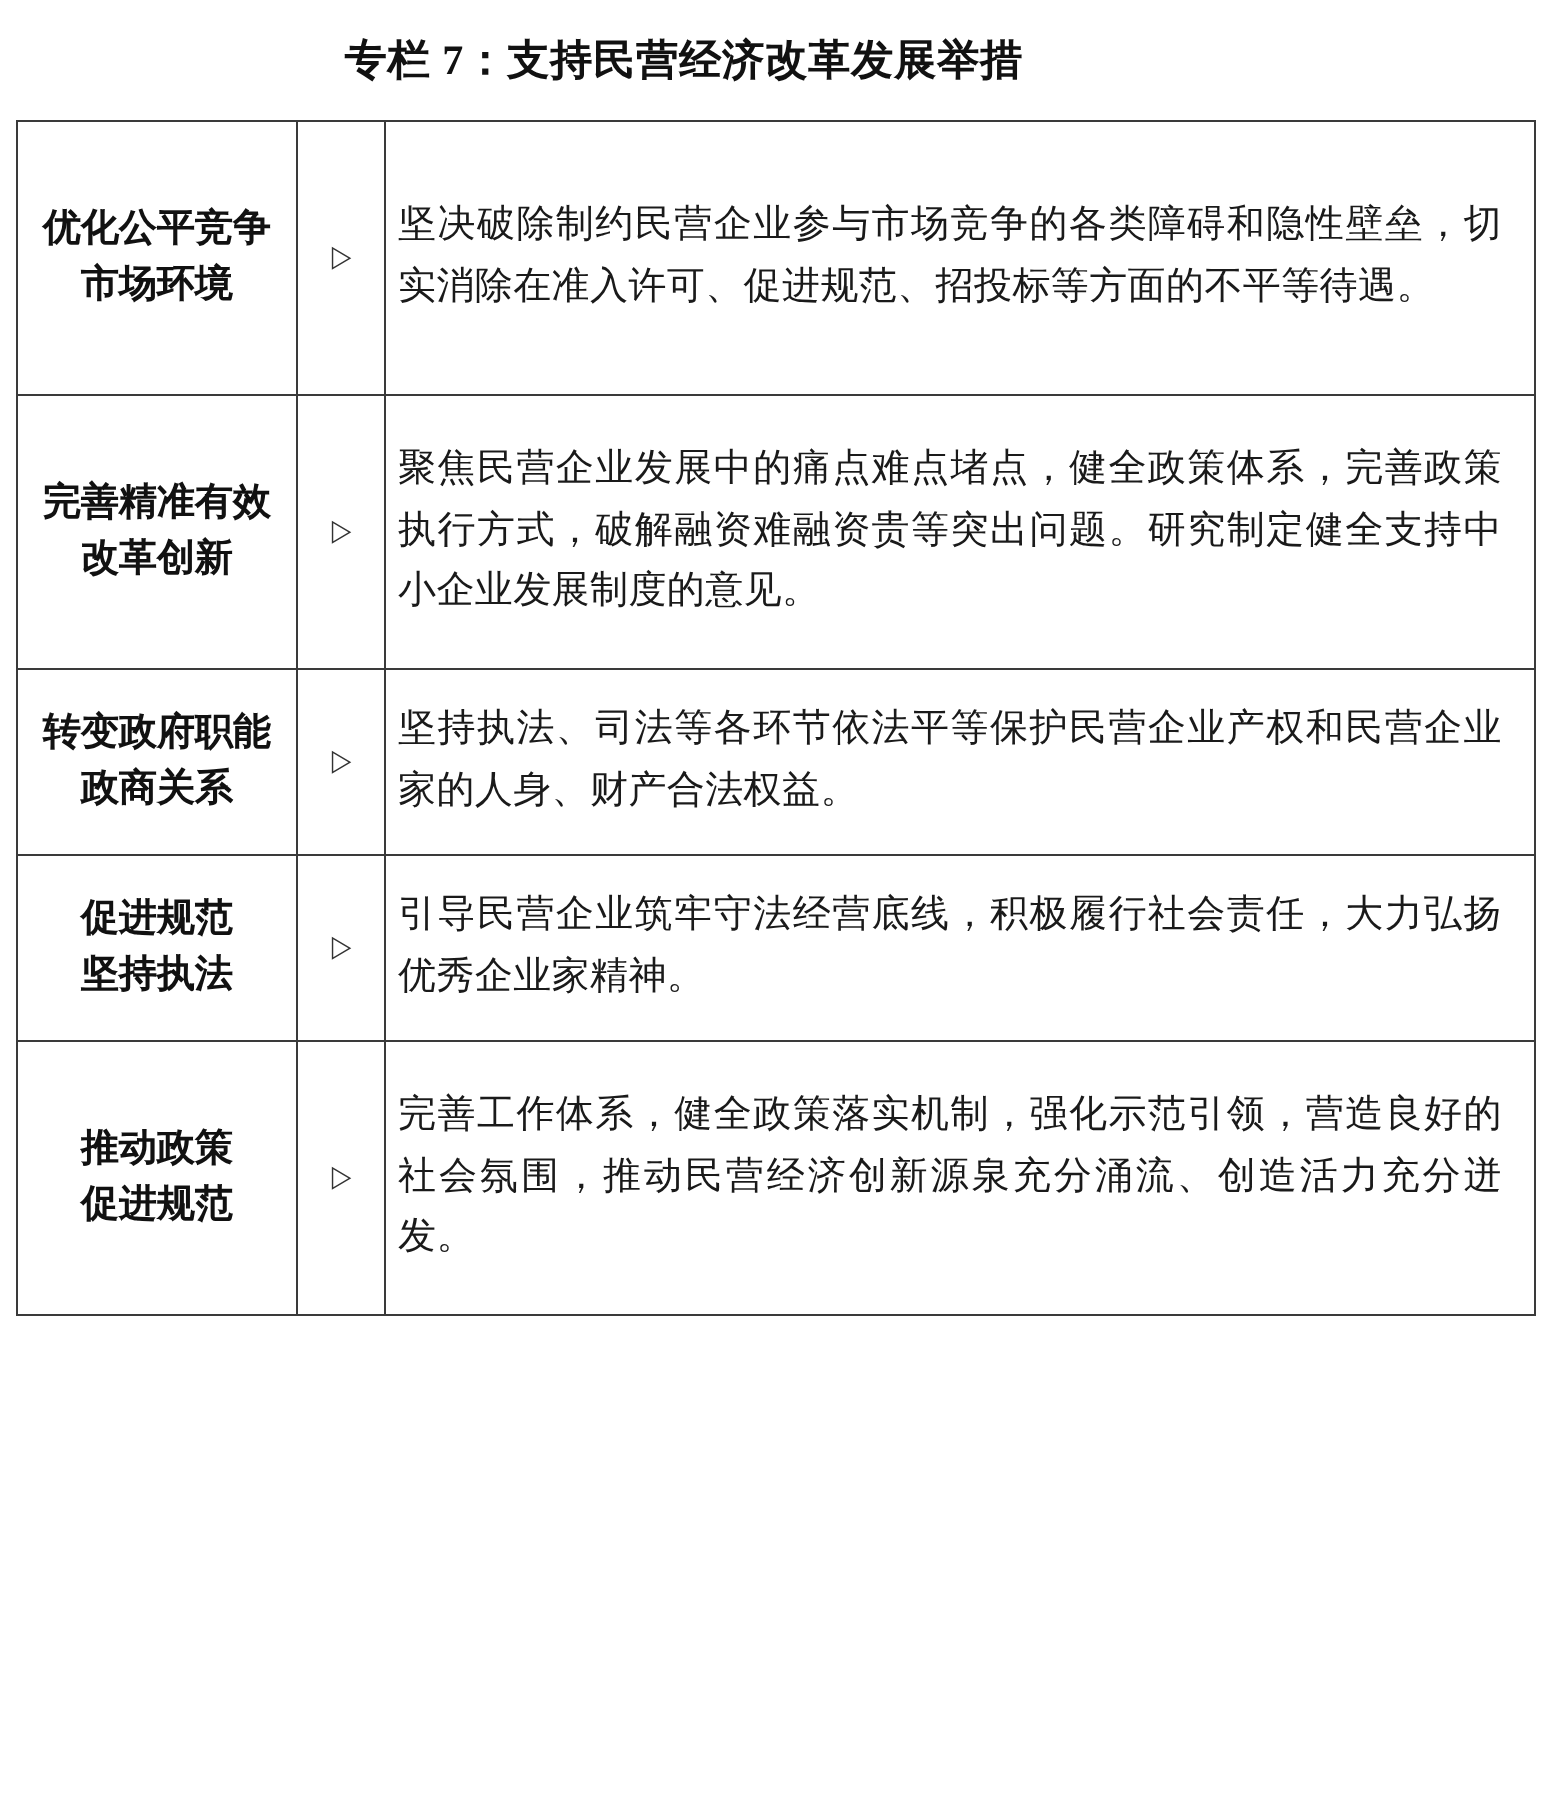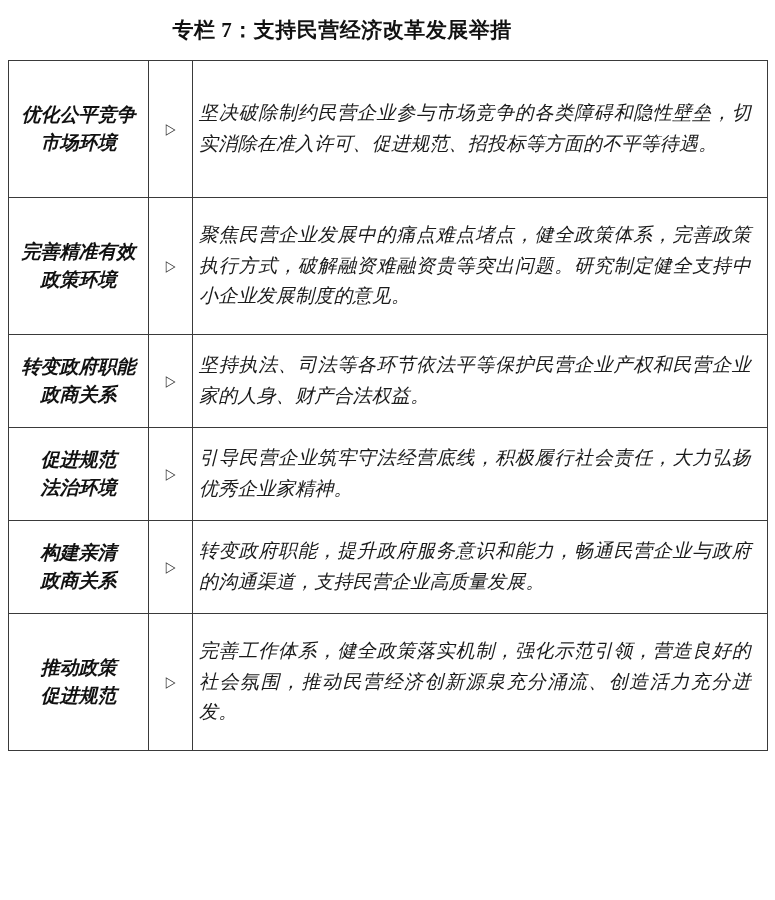--- a/index.html
+++ b/index.html
@@ -30,21 +30,20 @@
     color: #111111;
   }
   .table-wrap {
     margin: 0 8px;
   }
   table.box-table {
     border-collapse: collapse;
     width: 759px;
     table-layout: fixed;
     border: 1.6px solid #3a3a3a;
-    font-style: italic;
   }
   table.box-table td {
     border: 1.1px solid #3a3a3a;
     vertical-align: middle;
     padding: 0;
   }
   col.c-head { width: 140px; }
   col.c-mark { width: 44px; }
   col.c-body { width: 575px; }
 
@@ -122,21 +121,21 @@
             <div class="body-cell">
                 <p>坚决破除制约民营企业参与市场竞争的各类障碍和隐性壁垒，切实消除在准入许可、促进规范、招投标等方面的不平等待遇。</p>
               </div>
           </td>
         </tr>
 
         <tr class="r2">
           <td>
             <div class="head-cell">
               <span class="line">完善精准有效</span>
-              <span class="line">政策环境</span>
+              <span class="line">改革创新</span>
             </div>
           </td>
           <td class="mark-cell">
             <span class="mark-glyph">▷</span>
           </td>
           <td>
             <div class="body-cell">
                 <p>聚焦民营企业发展中的痛点难点堵点，健全政策体系，完善政策执行方式，破解融资难融资贵等突出问题。研究制定健全支持中小企业发展制度的意见。</p>
               </div>
           </td>
@@ -157,49 +156,33 @@
                 <p>坚持执法、司法等各环节依法平等保护民营企业产权和民营企业家的人身、财产合法权益。</p>
               </div>
           </td>
         </tr>
 
 
         <tr class="r5">
           <td>
             <div class="head-cell">
               <span class="line">促进规范</span>
-              <span class="line">法治环境</span>
+              <span class="line">坚持执法</span>
             </div>
           </td>
           <td class="mark-cell">
             <span class="mark-glyph">▷</span>
           </td>
           <td>
             <div class="body-cell">
                 <p>引导民营企业筑牢守法经营底线，积极履行社会责任，大力弘扬优秀企业家精神。</p>
               </div>
           </td>
         </tr>
 
-        <tr class="r6">
-          <td>
-            <div class="head-cell">
-              <span class="line">构建亲清</span>
-              <span class="line">政商关系</span>
-            </div>
-          </td>
-          <td class="mark-cell">
-            <span class="mark-glyph">▷</span>
-          </td>
-          <td>
-            <div class="body-cell">
-                <p>转变政府职能，提升政府服务意识和能力，畅通民营企业与政府的沟通渠道，支持民营企业高质量发展。</p>
-              </div>
-          </td>
-        </tr>
 
         <tr class="r7">
           <td>
             <div class="head-cell">
               <span class="line">推动政策</span>
               <span class="line">促进规范</span>
             </div>
           </td>
           <td class="mark-cell">
             <span class="mark-glyph">▷</span>

